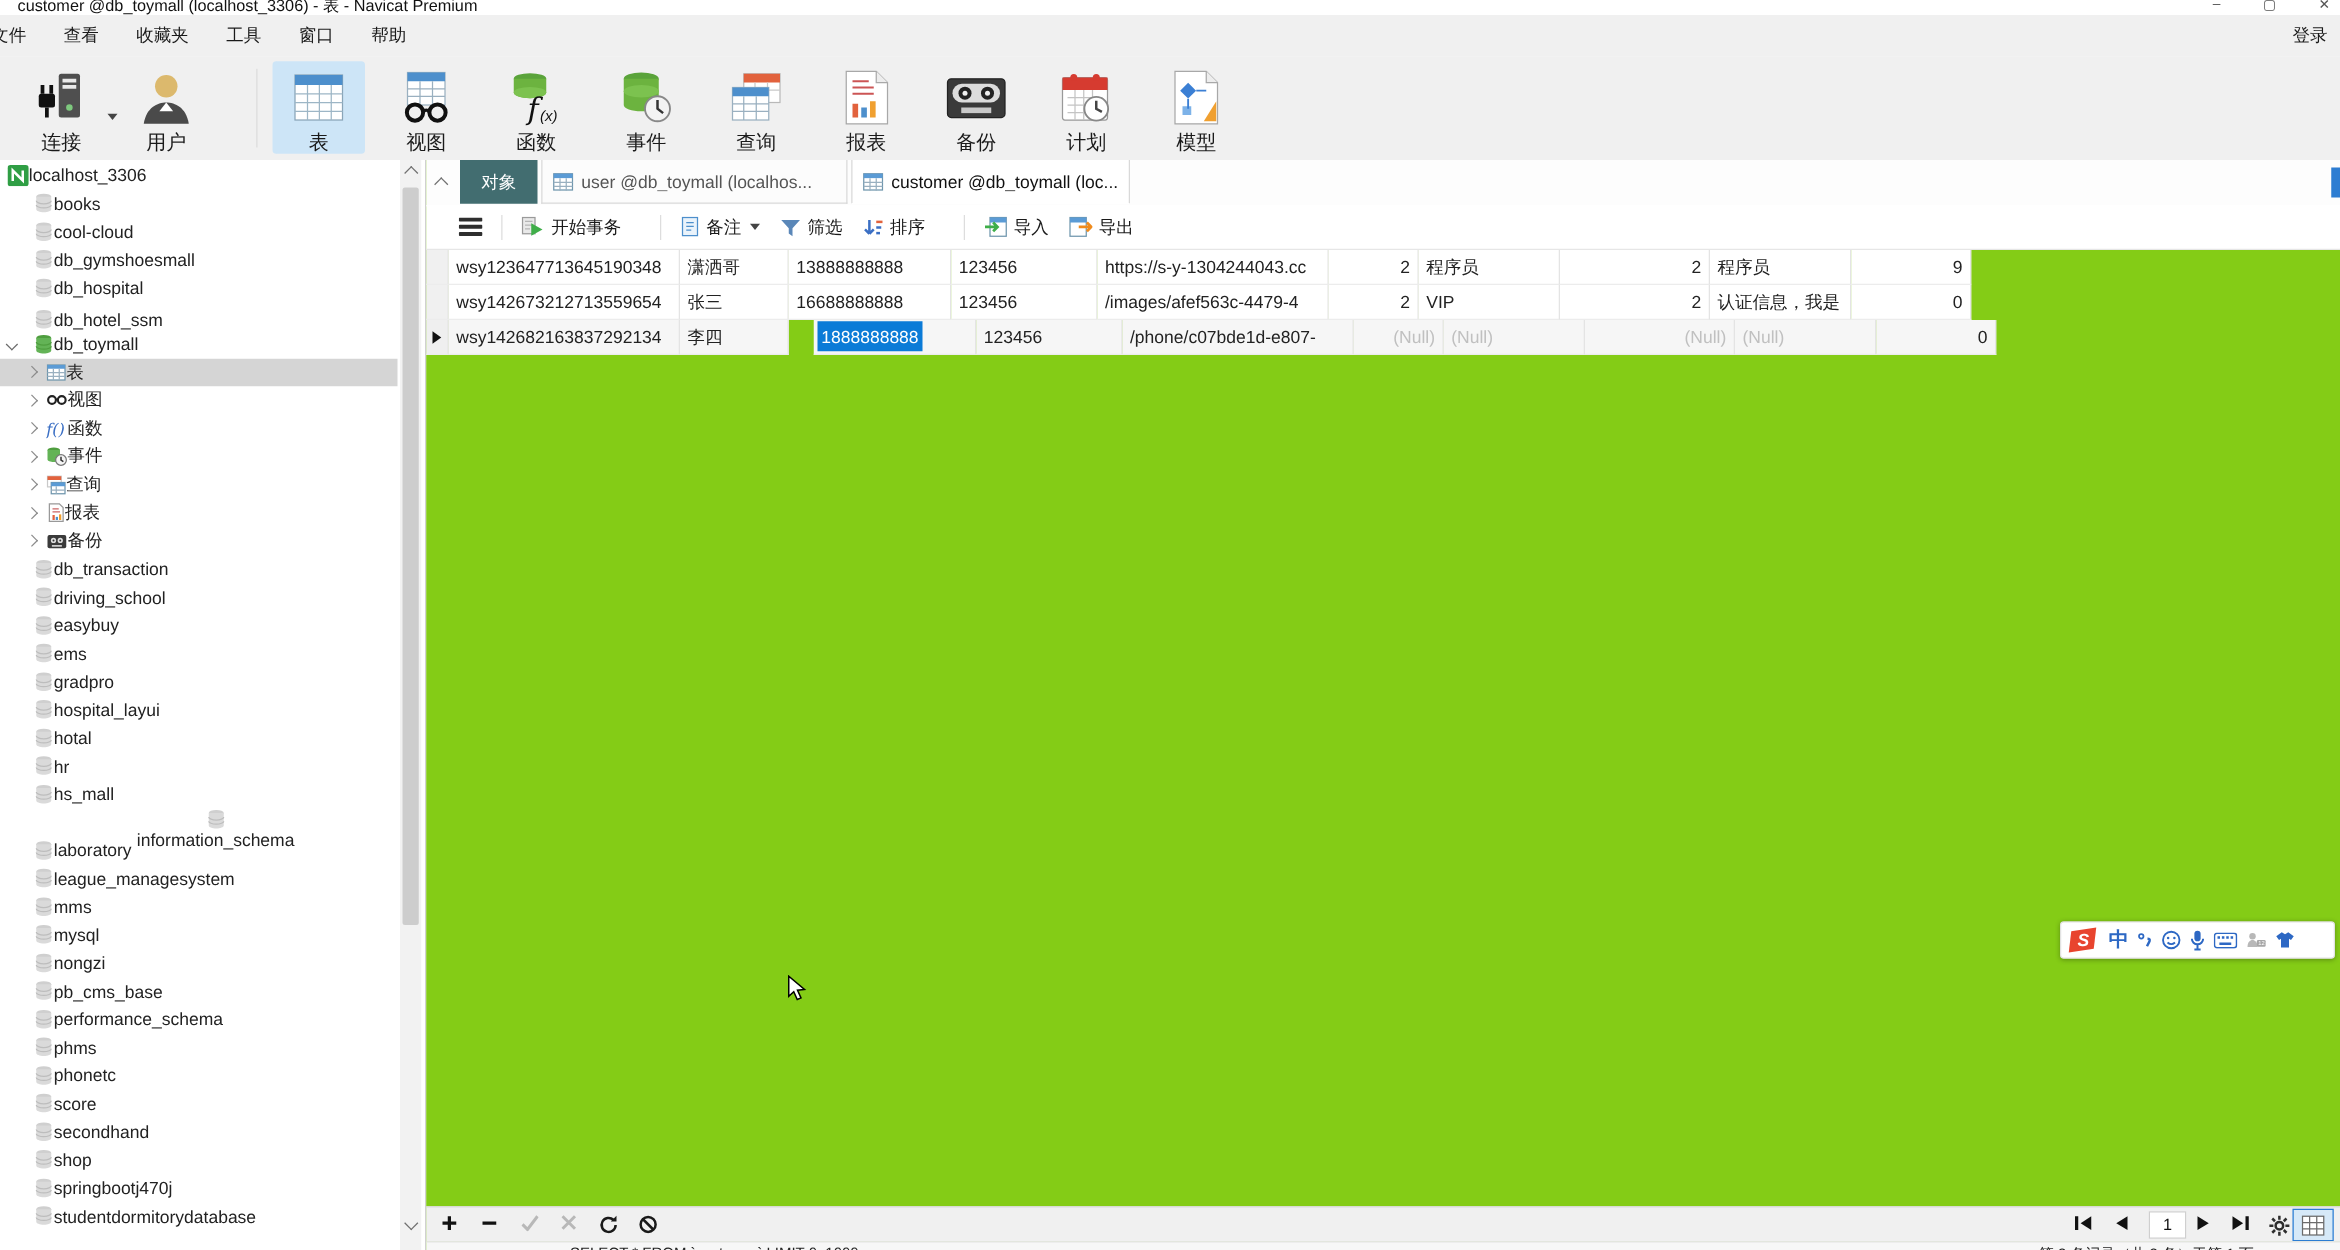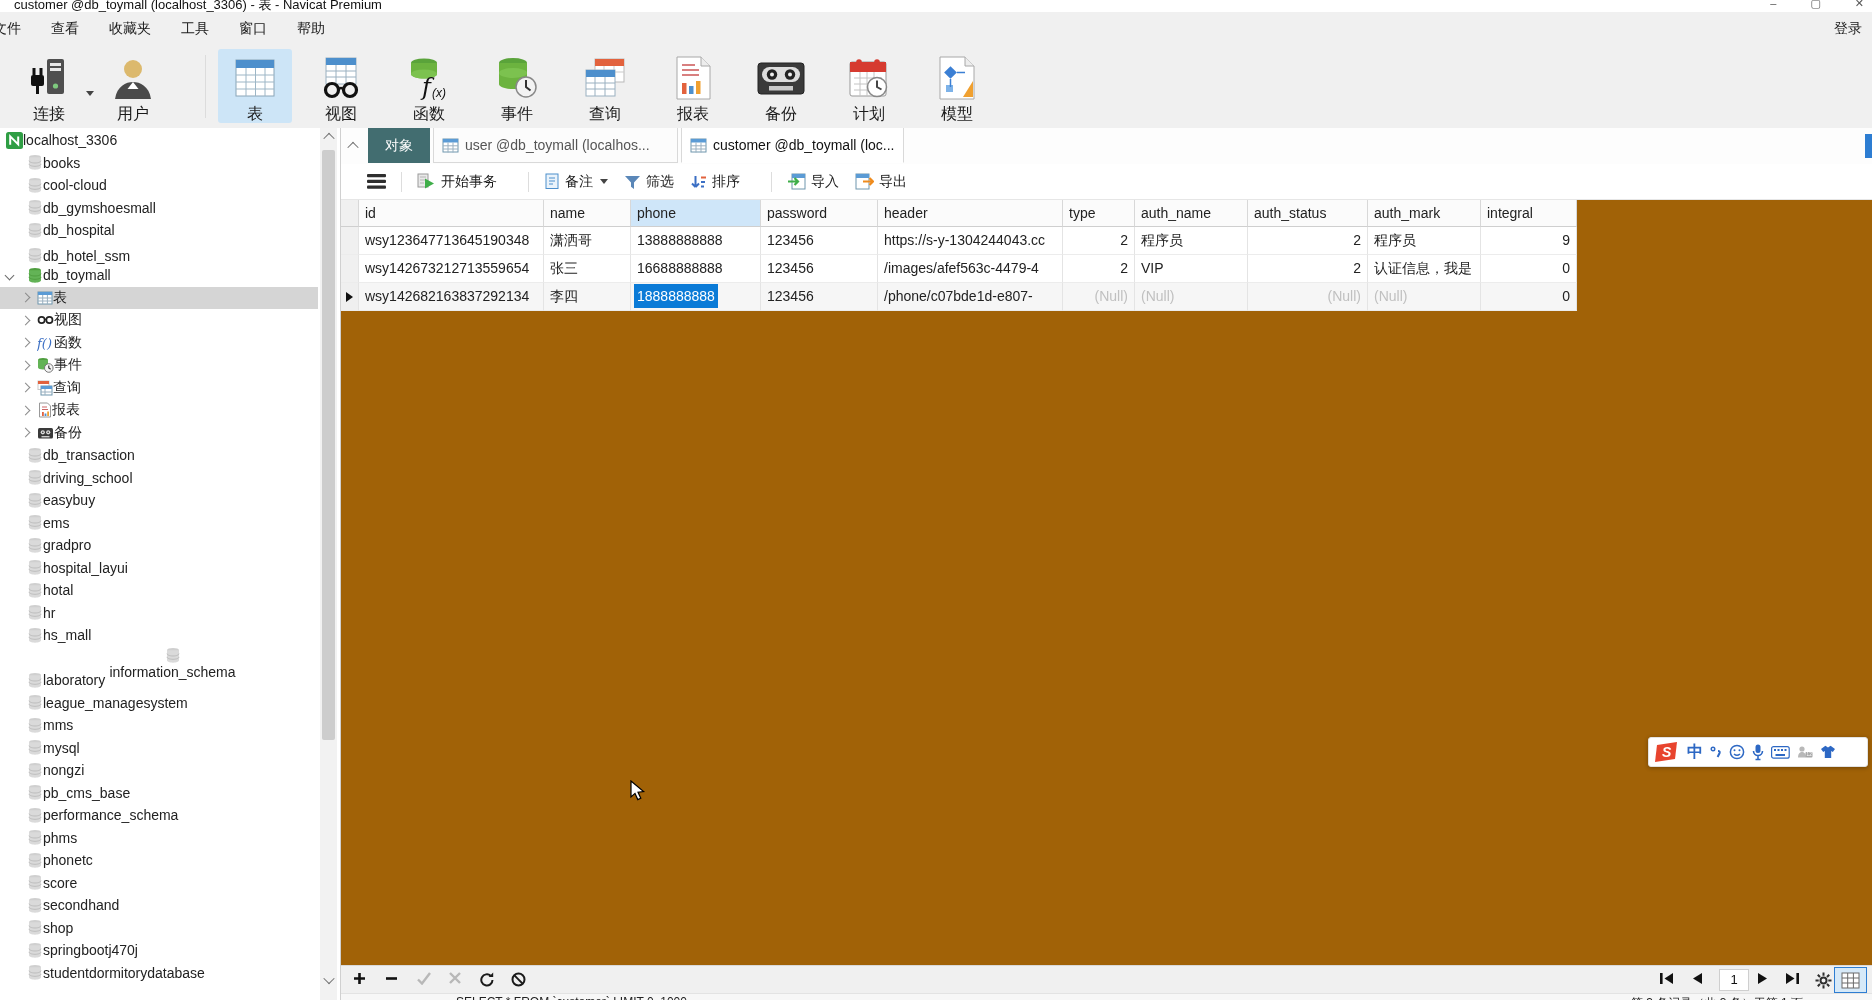--- a/index.html
+++ b/index.html
@@ -31,21 +31,21 @@
   .tree-row.selected{background:#d5d5d5;}
   .arrow-r{width:6px;height:6px;border-right:1.6px solid #8b8b8b;border-bottom:1.6px solid #8b8b8b;transform:rotate(-45deg);flex:0 0 auto;}
   .arrow-d{width:6px;height:6px;border-right:1.6px solid #6b6b6b;border-bottom:1.6px solid #6b6b6b;transform:rotate(45deg);flex:0 0 auto;}
   .sb-scroll{position:absolute;right:3px;top:0;bottom:0;width:17px;background:#f2f2f2;}
   .sb-arrow{position:absolute;left:0;width:17px;height:17px;display:flex;align-items:center;justify-content:center;}
   .sb-thumb{position:absolute;left:2px;width:13px;background:#cdcdcd;border-radius:2px;}
   .chev{width:7px;height:7px;border-right:1.6px solid #707070;border-bottom:1.6px solid #707070;}
   .chev.up{transform:rotate(-135deg) translate(-1px,-1px);}
   .chev.down{transform:rotate(45deg) translate(-1px,-1px);}
   
-  .content{position:absolute;left:341px;top:128px;right:0;bottom:0;background:#a16207;}
+  .content{position:absolute;left:341px;top:128px;right:0;bottom:0;background:#84cc16;}
   .tabbar{position:absolute;left:0;top:0;right:0;height:36px;background:#fdfdfd;border-bottom:1px solid #d9d9d9;}
   .collapse{position:absolute;left:8px;top:14px;}
   .tab{position:absolute;top:0;height:35px;display:flex;align-items:center;font-size:14px;overflow:hidden;box-sizing:border-box;}
   .tab-objects{left:27px;width:62px;background:#426d70;color:#fff;justify-content:center;}
   .tab-user{left:92px;width:245px;background:#fcfcfc;border:1px solid #d9d9d9;border-top:none;color:#555;padding:0 8px;gap:6px;}
   .tab-customer{left:340px;width:223px;background:#fff;border:1px solid #d9d9d9;border-top:none;border-bottom:1px solid #fff;color:#111;padding:0 8px;gap:6px;}
   .tab-edge{position:absolute;right:0;top:6px;width:7px;height:24px;background:#2d7dd2;}
   
   .tblbar{position:absolute;left:0;top:36px;right:0;height:36px;display:flex;align-items:center;border-bottom:1px solid #e6e6e6;background:#fff;padding-left:26px;box-sizing:border-box;}
   .tblbar .vsep{width:1px;height:20px;background:#ddd;margin:0 15px;}
@@ -756,33 +756,20 @@
             <rect x="1" y="1" width="13" height="15" fill="#fff" stroke="#6f96ad"></rect>
             <rect x="1" y="1" width="13" height="4" fill="#5b9bd5"></rect>
             <path d="M8 8.5h10M14.5 5L18 8.5 14.5 12" stroke="#ef8b1d" stroke-width="2.2" fill="none"></path>
           </svg>
         </span>
         <span>导出</span>
       </div>
     </div>
 
   <div class="grid" id="grid">
-      <div class="g-row g-head">
-        <div class="g-cell marker" style="width: 18px;"></div>
-        <div class="g-cell" style="width: 185px;">id</div>
-        <div class="g-cell" style="width: 87px;">name</div>
-        <div class="g-cell hl" style="width: 130px;">phone</div>
-        <div class="g-cell" style="width: 117px;">password</div>
-        <div class="g-cell" style="width: 185px;">header</div>
-        <div class="g-cell" style="width: 72px;">type</div>
-        <div class="g-cell" style="width: 113px;">auth_name</div>
-        <div class="g-cell" style="width: 120px;">auth_status</div>
-        <div class="g-cell" style="width: 113px;">auth_mark</div>
-        <div class="g-cell" style="width: 96px;">integral</div>
-      </div>
       <div class="g-row">
         <div class="g-cell marker" style="width: 18px;"></div>
         <div class="g-cell" style="width: 185px;">wsy123647713645190348</div>
         <div class="g-cell" style="width: 87px;">潇洒哥</div>
         <div class="g-cell" style="width: 130px;">13888888888</div>
         <div class="g-cell" style="width: 117px;">123456</div>
         <div class="g-cell" style="width: 185px;">https://s-y-1304244043.cc</div>
         <div class="g-cell num" style="width: 72px;">2</div>
         <div class="g-cell" style="width: 113px;">程序员</div>
         <div class="g-cell num" style="width: 120px;">2</div>
@@ -801,21 +788,21 @@
         <div class="g-cell num" style="width: 120px;">2</div>
         <div class="g-cell" style="width: 113px;">认证信息，我是</div>
         <div class="g-cell num" style="width: 96px;">0</div>
       </div>
       <div class="g-row current">
         <div class="g-cell marker" style="width: 18px;">
           <div class="rowptr"></div>
         </div>
         <div class="g-cell" style="width: 185px;">wsy142682163837292134</div>
         <div class="g-cell" style="width: 87px;">李四</div>
-        <div class="g-cell" style="width: 130px;"><span class="selcell">1888888888</span></div>
+        <div class="g-cell" style="width: 130px; margin-left: 20px;"><span class="selcell">1888888888</span></div>
         <div class="g-cell" style="width: 117px;">123456</div>
         <div class="g-cell" style="width: 185px;">/phone/c07bde1d-e807-</div>
         <div class="g-cell num" style="width: 72px;"><span class="nullv">(Null)</span></div>
         <div class="g-cell" style="width: 113px;"><span class="nullv">(Null)</span></div>
         <div class="g-cell num" style="width: 120px;"><span class="nullv">(Null)</span></div>
         <div class="g-cell" style="width: 113px;"><span class="nullv">(Null)</span></div>
         <div class="g-cell num" style="width: 96px;">0</div>
       </div>
     </div>
 

